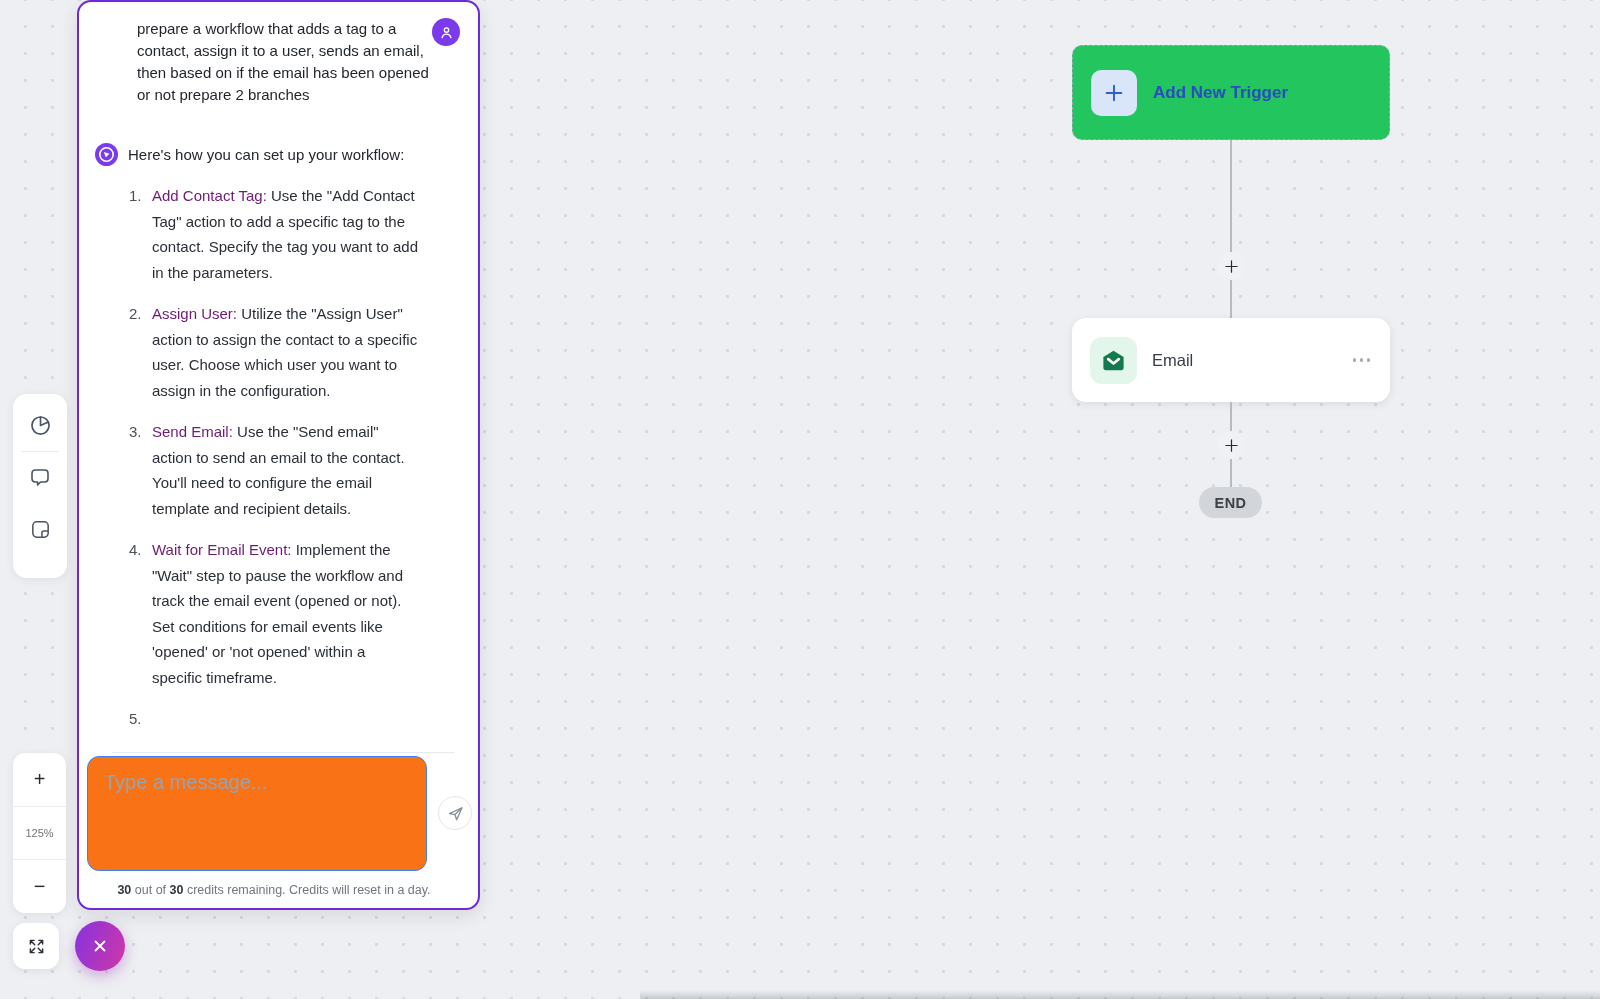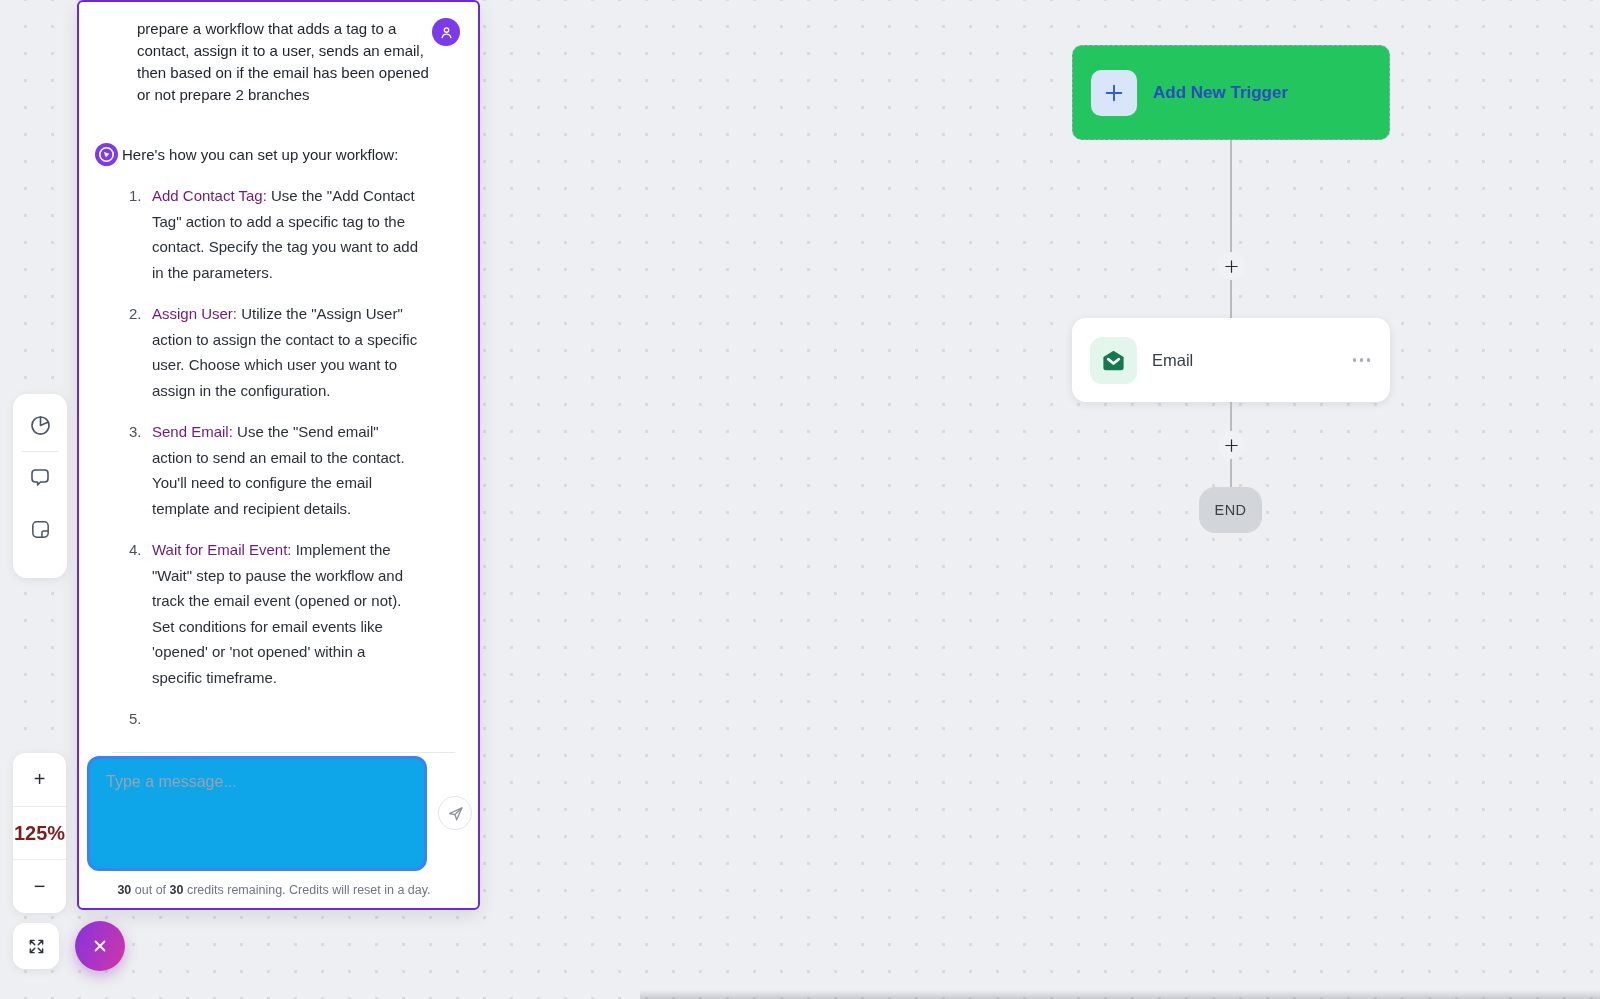--- a/index.html
+++ b/index.html
@@ -10,44 +10,44 @@
     background-image:radial-gradient(circle, #d7dade 1.7px, transparent 1.8px);
     background-size:27px 27px;
     background-position:12px 13px;
     position:relative;
     color:#23272e;
   }
 
   
   .chat-panel {
     position:absolute; left:77px; top:0; width:403px; height:910px;
-    background:#ffffff; border:2px solid #6d28d9; border-radius:6px;
+    background:#ffffff; border:2px solid #6d28d9; border-radius:14px;
     box-shadow:0 6px 18px rgba(25,28,40,.10);
   }
   .chat-body { position:absolute; left:0; right:0; top:0; bottom:162px; padding:16px 18px 0 16px; overflow:hidden; }
   .msg-user { display:flex; align-items:flex-start; }
   .msg-user-text { margin-left:42px; width:298px; font-size:15px; line-height:22px; color:#1e232b; }
   .avatar { border-radius:50%; background:#7c3aed; display:flex; align-items:center; justify-content:center; flex:none; }
   .avatar-user { width:28px; height:28px; margin-left:auto; }
-  .msg-ai-head { display:flex; align-items:center; gap:4px; margin-top:37px; }
+  .msg-ai-head { display:flex; align-items:center; gap:10px; margin-top:37px; }
   .avatar-ai { width:23px; height:23px; }
   .ai-intro { font-size:15px; color:#23272e; }
   .steps { margin:17px 4px 0 34px; }
   .step { display:flex; margin-bottom:16px; font-size:15px; line-height:25.5px; }
   .step-num { width:23px; color:#4b5158; flex:none; }
   .step-text { width:266px; color:#2a2f37; }
   .step-title { font-weight:normal; color:#701a75; }
 
   .chat-divider { position:absolute; left:33px; right:23px; bottom:155px; height:1px; background:#e7e9ec; }
 
   .input-row { position:absolute; left:8px; right:6px; bottom:37px; height:116px; display:flex; align-items:center; }
   .msg-input {
-    width:340px; height:115px; resize:none; border:3px solid #3b82f6; border-radius:12px;
-    padding:14px 16px; font-family:"Liberation Sans", sans-serif; font-size:16px; color:#23272e;
-    outline:none; background:#0ea5e9;
+    width:340px; height:115px; resize:none; border:1px solid #3b82f6; border-radius:12px;
+    padding:14px 16px; font-family:"Liberation Sans", sans-serif; font-size:20px; color:#23272e;
+    outline:none; background:#f97316;
   }
   .msg-input::placeholder { color:#9aa2ad; }
   .send-btn {
     width:34px; height:34px; border-radius:50%; border:1px solid #e2e5e9; background:#fff;
     margin-left:11px; display:flex; align-items:center; justify-content:center; cursor:pointer; flex:none;
   }
   .credits { position:absolute; left:0; right:9px; bottom:11px; text-align:center; font-size:12.5px; color:#6f7680; }
   .credits b { color:#31363e; }
 
   
@@ -61,21 +61,21 @@
   .rail-gap { height:23px; }
 
   .zoom-rail {
     position:absolute; left:13px; top:753px; width:53px; height:160px;
     background:#fff; border-radius:12px; box-shadow:0 2px 10px rgba(20,24,34,.07);
     display:flex; flex-direction:column;
   }
   .zoom-cell { flex:1; display:flex; align-items:center; justify-content:center; border:none; background:none; cursor:pointer;
     font-family:"Liberation Sans", sans-serif; font-size:20px; color:#262b33; }
   .zoom-cell + .zoom-cell { border-top:1px solid #e9ebee; }
-  .zoom-level { font-size:20px; font-weight:700; color:#7f1d1d; }
+  .zoom-level { font-size:11px; font-weight:400; color:#737373; }
 
   .expand-btn {
     position:absolute; left:13px; top:923px; width:46px; height:46px;
     background:#fff; border:none; border-radius:12px; box-shadow:0 2px 10px rgba(20,24,34,.07);
     display:flex; align-items:center; justify-content:center; cursor:pointer;
   }
   .close-fab {
     position:absolute; left:75px; top:921px; width:50px; height:50px; border:none; border-radius:50%;
     background:linear-gradient(110deg,#8d33da 10%,#c837ab 90%);
     box-shadow:0 5px 14px rgba(150,40,180,.35);
@@ -104,23 +104,23 @@
     position:absolute; left:1072px; top:318px; width:318px; height:84px;
     background:#fff; border-radius:14px; box-shadow:0 2px 9px rgba(22,26,35,.09);
     display:flex; align-items:center; padding:0 20px 0 18px; cursor:pointer;
   }
   .email-icon { width:47px; height:47px; border-radius:12px; background:#e2f6ec; display:flex; align-items:center; justify-content:center; flex:none; }
   .email-label { margin-left:15px; font-size:16.5px; color:#373d46; }
   .dots-btn { margin-left:auto; border:none; background:none; display:flex; gap:3.5px; cursor:pointer; padding:6px 0; }
   .dots-btn i { width:3.5px; height:3.5px; border-radius:50%; background:#a7acb4; }
 
   .end-pill {
-    position:absolute; left:1199px; top:487px; width:63px; height:46px; border-radius:16px;
+    position:absolute; left:1199px; top:487px; width:63px; height:31px; border-radius:16px;
     background:#d2d5da; display:flex; align-items:center; justify-content:center;
-    font-size:14.5px; font-weight:400; color:#3b4046; letter-spacing:.4px;
+    font-size:14.5px; font-weight:700; color:#3b4046; letter-spacing:.4px;
   }
 
   .bottom-shadow { position:absolute; left:640px; right:0; bottom:0; height:9px;
     background:linear-gradient(to bottom, rgba(110,115,125,0), rgba(110,115,125,.30)); }
 
   svg { display:block; }
 </style>
 </head>
 <body>
 

